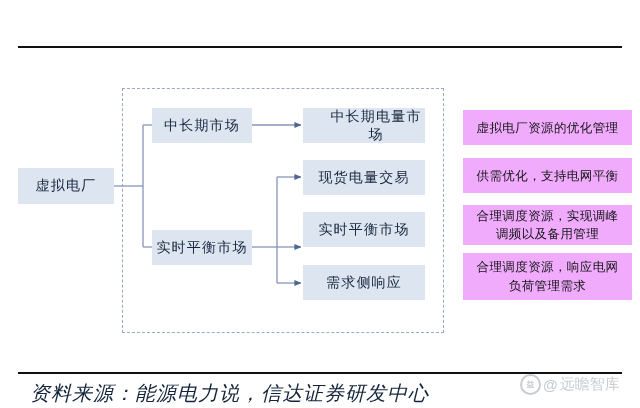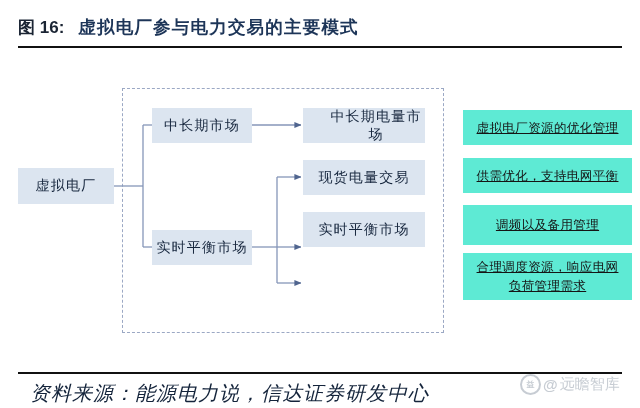--- a/index.html
+++ b/index.html
@@ -152,40 +152,35 @@
     font-family: "Liberation Serif", "DejaVu Serif", serif;
     letter-spacing: 1.2px;
     line-height: 1.28;
   }
   .node-blue {
     background: #dce5f0;
     color: #16263d;
     font-size: 14px;
   }
   .node-gray {
-    background: #5eead4;
+    background: #f0abfc;
     color: #151515;
     font-size: 12.5px;
     letter-spacing: 0.4px;
     padding: 0 4px;
-    text-decoration: underline;
   }
   .node-gray.two-line {
     line-height: 1.45;
   }
 </style>
 </head>
 <body>
 
 <div id="figure-root">
 
-  <div class="title-row">
-    <span class="title-label">图 16:</span>
-    <span class="title-text">虚拟电厂参与电力交易的主要模式</span>
-  </div>
   <div class="rule-top"></div>
 
   <div id="diagram">
 
     <div class="dashed-region"></div>
 
     <svg id="wires" viewBox="0 0 640 318">
       <defs>
         <marker id="arrowhead" markerWidth="7" markerHeight="6" refX="6.6" refY="3" orient="auto" markerUnits="userSpaceOnUse">
           <path d="M0,0 L7,3 L0,6 z" fill="#50658f"></path>
@@ -223,29 +218,33 @@
 
     <div class="node node-blue" style="left:303px; top:56px; width:122px; height:35px;padding-left:24px;">
       <span>中长期电量市场</span>
     </div>
     <div class="node node-blue" style="left:303px; top:108px; width:122px; height:35px;">
       <span>现货电量交易</span>
     </div>
     <div class="node node-blue" style="left:303px; top:160px; width:122px; height:35px;">
       <span>实时平衡市场</span>
     </div>
+    <div class="node node-blue" style="left:303px; top:213px; width:122px; height:35px;">
+      <span>需求侧响应</span>
+    </div>
 
     <div class="node node-gray" style="left:463px; top:58px; width:169px; height:35px;">
       <span>虚拟电厂资源的优化管理</span>
     </div>
     <div class="node node-gray" style="left:463px; top:106px; width:169px; height:35px;">
       <span>供需优化，支持电网平衡</span>
     </div>
     <div class="node node-gray two-line" style="left:463px; top:153px; width:169px; height:40px;">
       <div>
+        <div>合理调度资源，实现调峰</div>
         <div>调频以及备用管理</div>
       </div>
     </div>
     <div class="node node-gray two-line" style="left:463px; top:201px; width:169px; height:47px;">
       <div>
         <div>合理调度资源，响应电网</div>
         <div>负荷管理需求</div>
       </div>
     </div>
 

